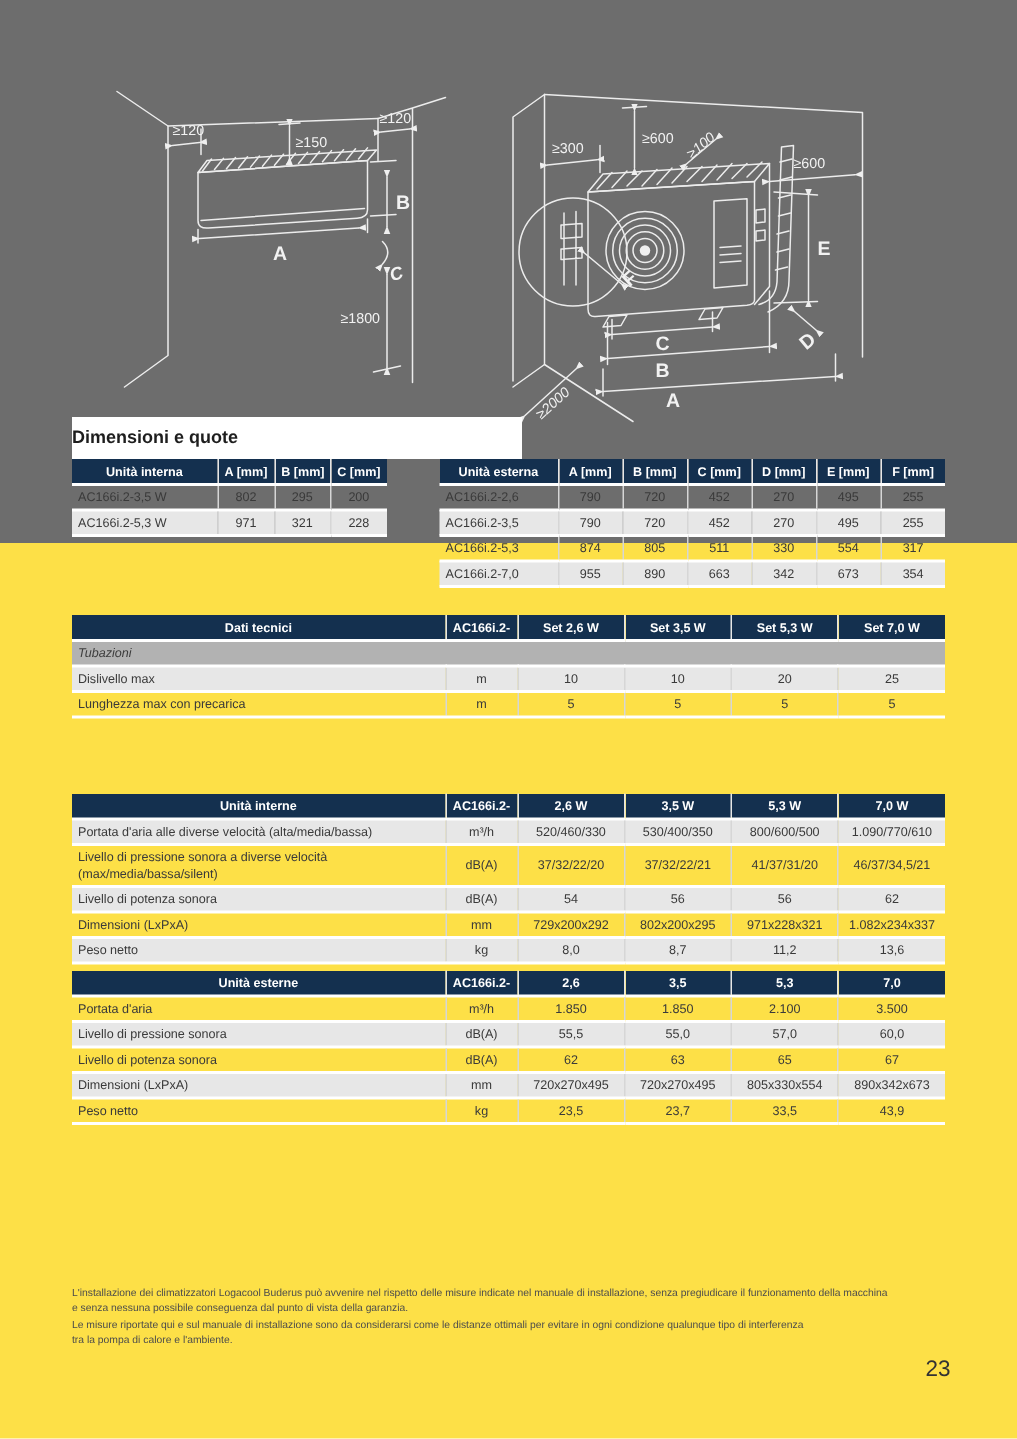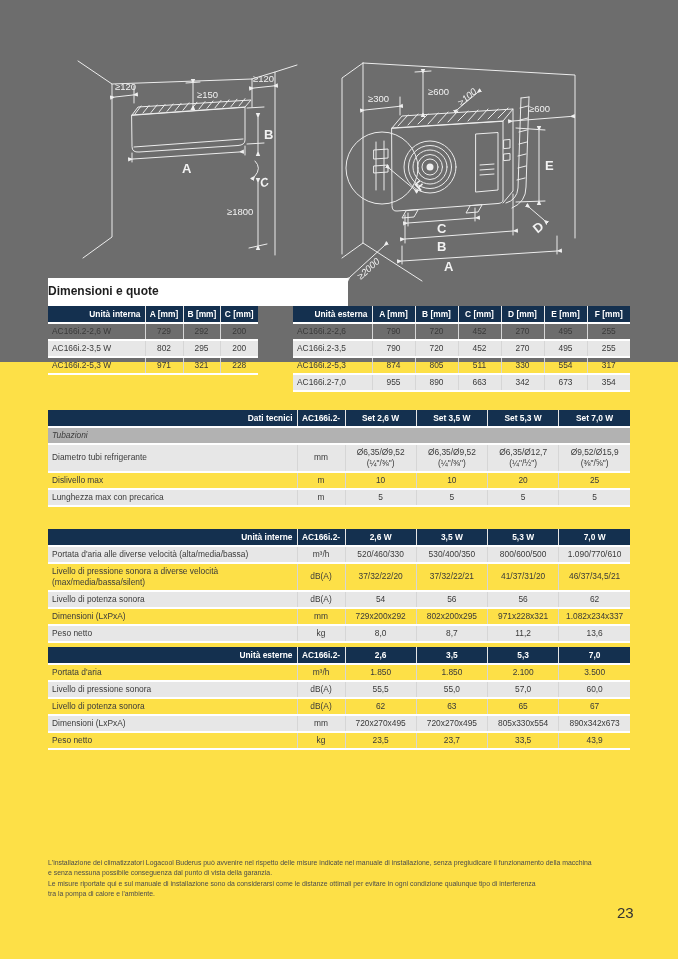--- a/index.html
+++ b/index.html
@@ -17,21 +17,21 @@
   .lbl-letter-it { font-size:12px; font-weight:bold; font-style:italic; }
 
   .title-strip { position:absolute; left:48px; top:278px; width:300px; height:28px; background:#ffffff; }
   .section-title { position:absolute; left:48px; top:284px; margin:0; font-size:12px; font-weight:700; color:#1e1e1e; }
 
   table.data { position:absolute; border-collapse:collapse; table-layout:fixed;
                font-size:8.4px; color:#3a3a3a; border-bottom:1px solid #d6d6d6; }
   table.data th { background:#14304f; color:#ffffff; font-weight:700; padding:3px 4px;
                   text-align:center; border-right:1px solid #e6e6e6; border-bottom:2px solid #ffffff;
                   overflow:hidden; white-space:nowrap; }
-  table.data th:first-child { text-align:right; }
+  table.data th:first-child { text-align:center; }
   table.data th:last-child  { border-right:none; }
   table.data td { padding:2px 3px; text-align:center; vertical-align:middle;
                   border-right:1px solid #d6d6d6; border-bottom:2px solid #ffffff;
                   white-space:pre-line; line-height:1.3; }
   table.data td:last-child { border-right:none; }
   table.data td.lbl { text-align:left; padding-left:4px; }
   table.stripe-even tbody tr:nth-child(even) { background:#e7e7e7; }
   table.stripe-odd  tbody tr:nth-child(odd)  { background:#e7e7e7; }
   table.data tr.subheader td { background:#b2b2b2; color:#3d3d3d; text-align:left; padding:2px 4px;font-style:italic; }
 
@@ -159,26 +159,20 @@
       <thead>
         <tr>
           <th>Unità interna</th>
           <th>A [mm]</th>
           <th>B [mm]</th>
           <th>C [mm]</th>
         </tr>
       </thead>
       <tbody>
         <tr>
-          <td class="lbl">AC166i.2-2,6 W</td>
-          <td>729</td>
-          <td>292</td>
-          <td>200</td>
-        </tr>
-        <tr>
           <td class="lbl">AC166i.2-3,5 W</td>
           <td>802</td>
           <td>295</td>
           <td>200</td>
         </tr>
         <tr>
           <td class="lbl">AC166i.2-5,3 W</td>
           <td>971</td>
           <td>321</td>
           <td>228</td>
@@ -245,32 +239,20 @@
           <th>Set 3,5 W</th>
           <th>Set 5,3 W</th>
           <th>Set 7,0 W</th>
         </tr>
       </thead>
       <tbody>
         <tr class="subheader">
           <td colspan="6">Tubazioni</td>
         </tr>
         <tr>
-          <td class="lbl">Diametro tubi refrigerante</td>
-          <td>mm</td>
-          <td>Ø6,35/Ø9,52
-(¼"/⅜")</td>
-          <td>Ø6,35/Ø9,52
-(¼"/⅜")</td>
-          <td>Ø6,35/Ø12,7
-(¼"/½")</td>
-          <td>Ø9,52/Ø15,9
-(⅜"/⅝")</td>
-        </tr>
-        <tr>
           <td class="lbl">Dislivello max</td>
           <td>m</td>
           <td>10</td>
           <td>10</td>
           <td>20</td>
           <td>25</td>
         </tr>
         <tr>
           <td class="lbl">Lunghezza max con precarica</td>
           <td>m</td>

